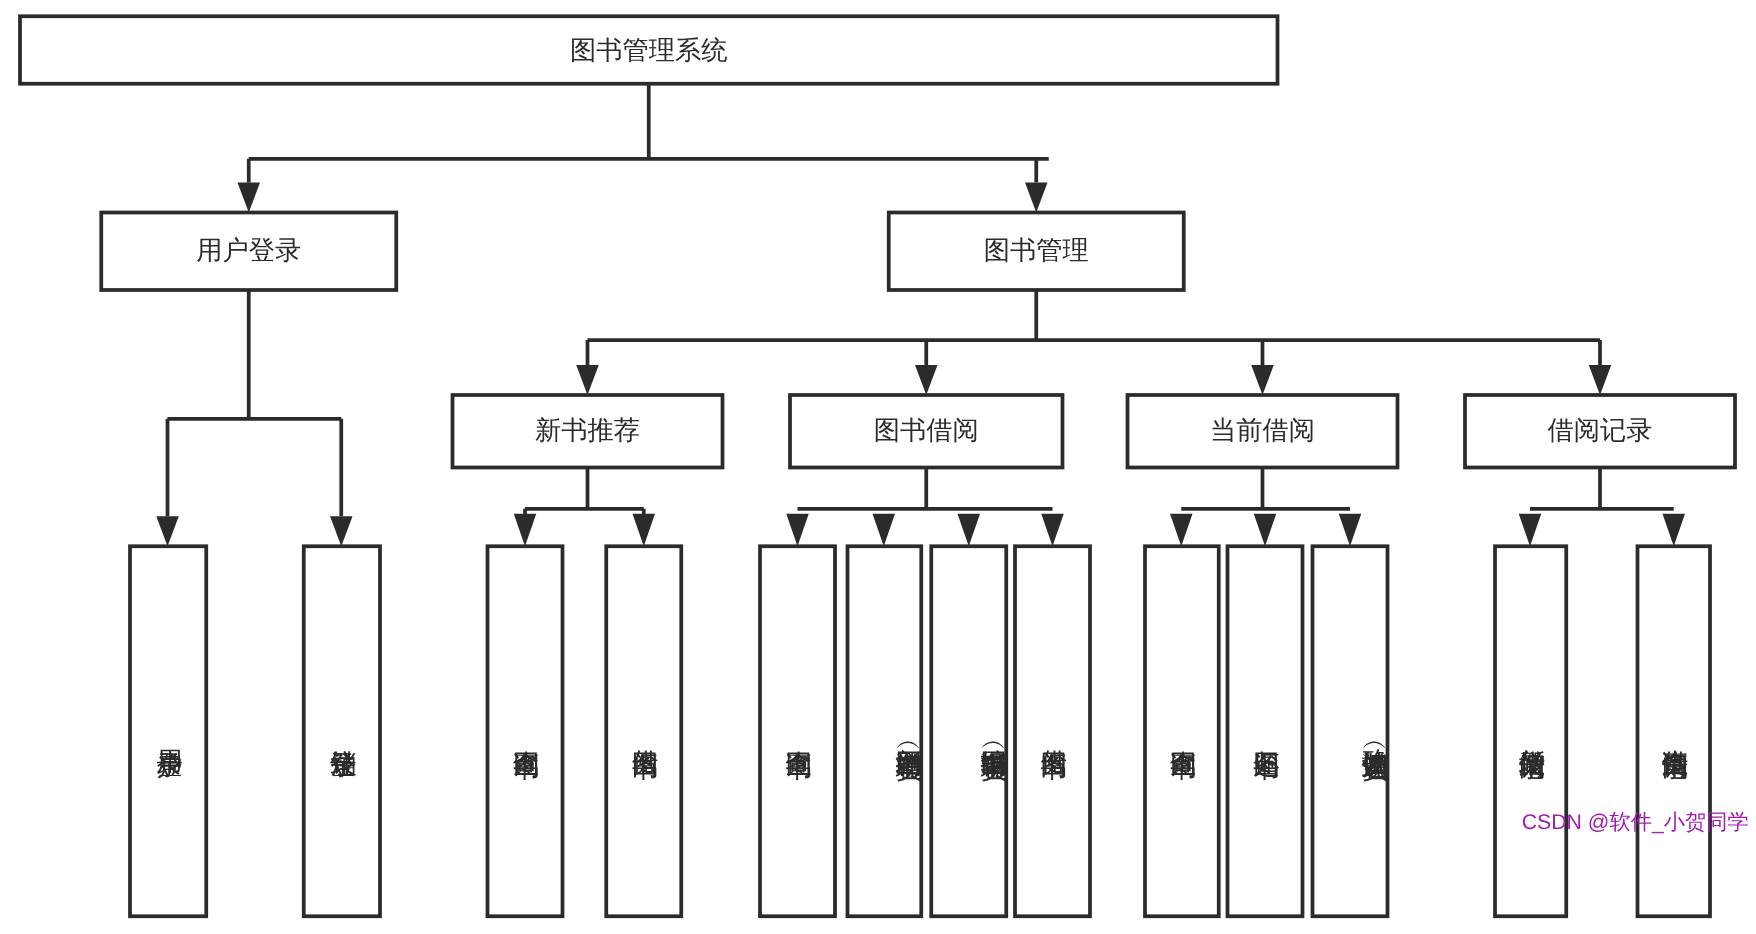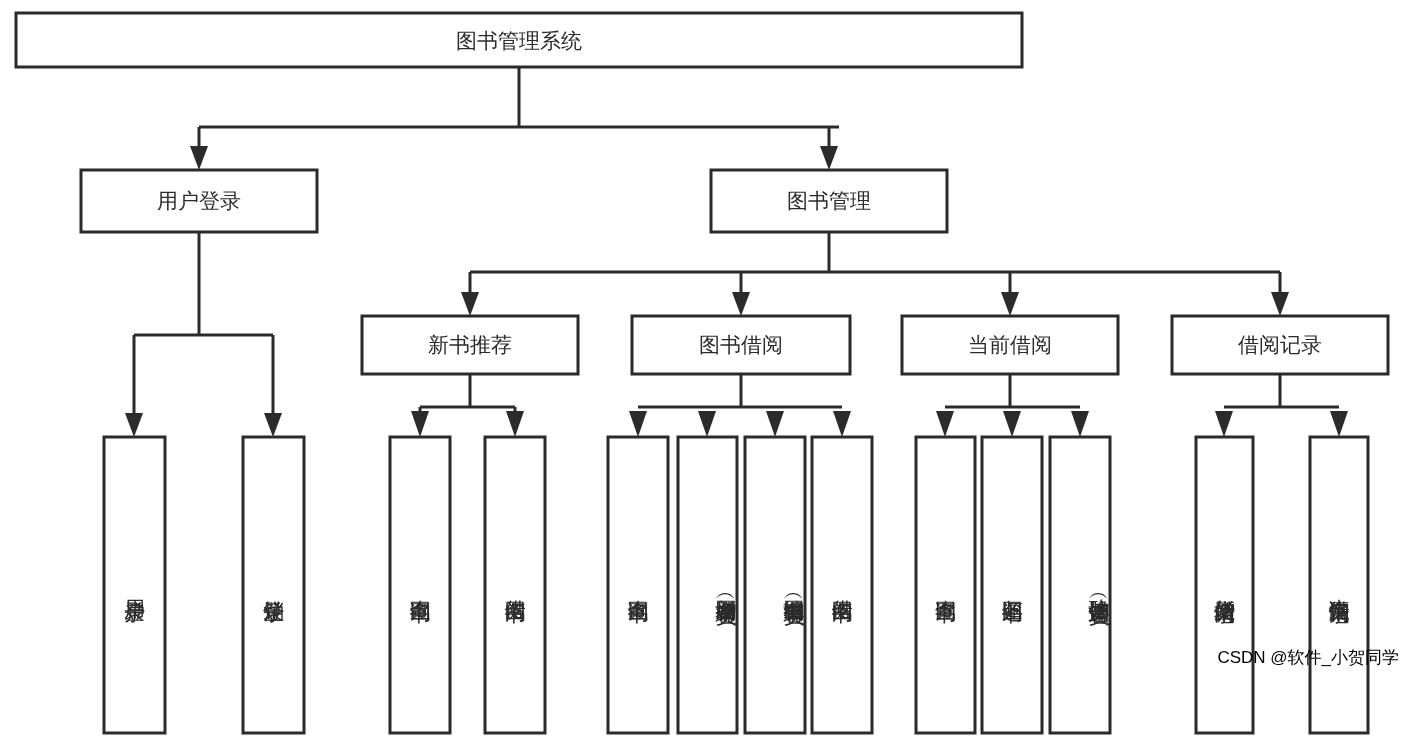--- a/index.html
+++ b/index.html
@@ -65,21 +65,21 @@
   }
   .vlabel.centered {
     align-items: center;
   }
   .watermark {
     position: absolute;
     right: 6px;
     bottom: 4px;
     font-family: "Liberation Sans", "DejaVu Sans", sans-serif;
     font-size: 17px;
-    color: #000000;
+    color: #a21caf;
     white-space: nowrap;
   }
 </style>
 </head>
 <body>
 
 <div id="diagram-root">
 
   <svg class="diagram" viewBox="0 0 1405 747" xmlns="http://www.w3.org/2000/svg">
 

